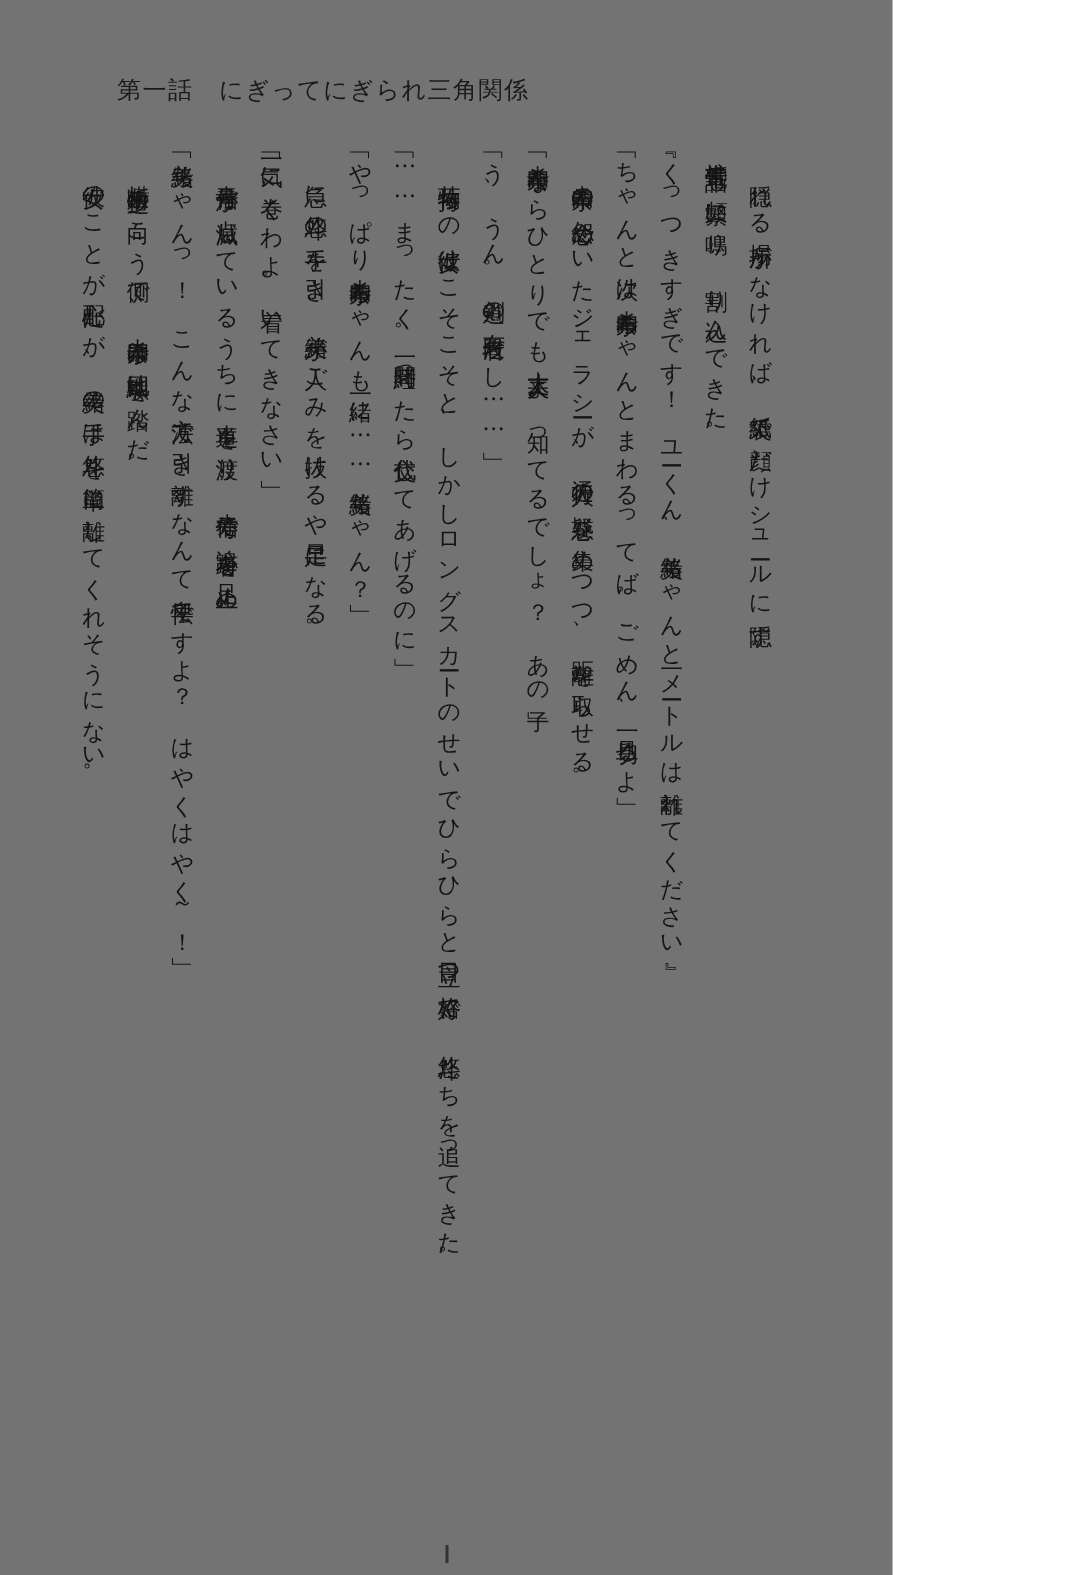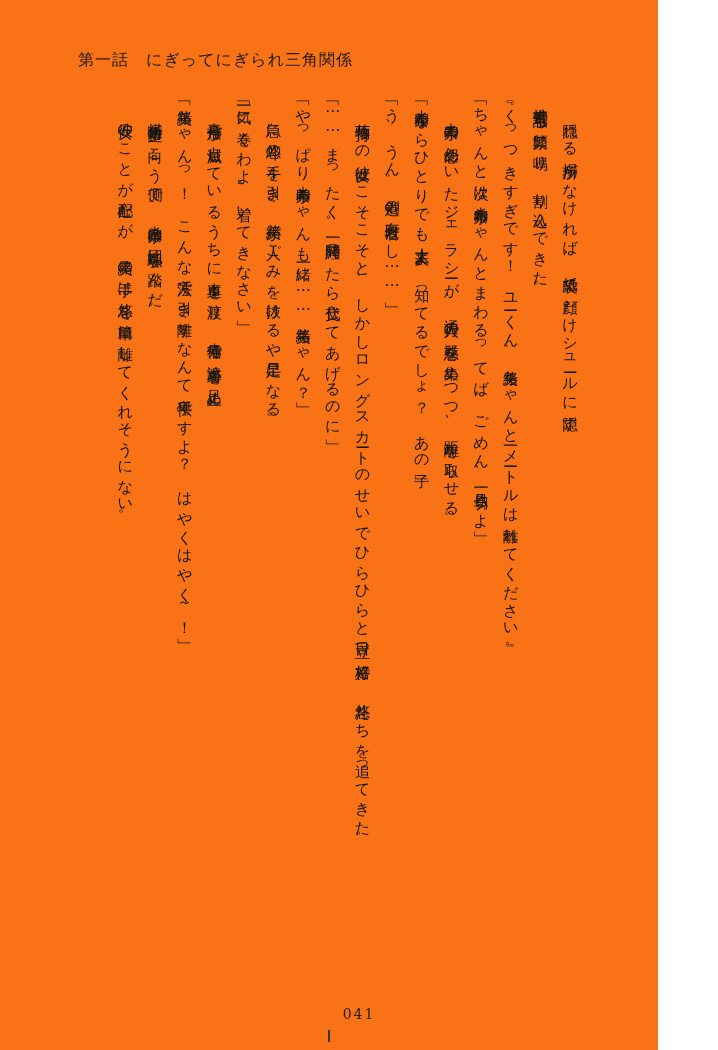--- a/index.html
+++ b/index.html
@@ -12,23 +12,23 @@
     height: 1050px;
     position: relative;
     font-family: "DejaVu Serif", "Liberation Serif", serif;
     color: #111111;
     overflow: hidden;
   }
 
   .page {
     position: absolute;
     inset: 0;
-    width: 658px;
+    width: 595px;
     height: 1050px;
-    background: #f97316;
+    background: #737373;
   }
 
   
   .chapter-header {
     position: absolute;
     top: 50px;
     left: 78px;
     font-size: 16px;
     letter-spacing: 1px;
     color: #1a1a1a;
@@ -102,17 +102,16 @@
     <p>「……まったく。一時間経ったら交代してあげるのに」</p>
     <p>「やっぱり由希奈ちゃんも一緒に……美緒ちゃん？」</p>
     <p class="indent">急に悠斗の手を引き、美緒が人ごみを抜けるや早足になる。</p>
     <p>「一気に巻くわよ。着いてきなさい」</p>
     <p class="indent">青信号が点滅しているうちに車道を渡り、赤信号で追跡者を足止め。</p>
     <p>「美緒ちゃんっ！　こんな方法で引き離すなんて卑怯ですよ？　はやくはやく～！」</p>
     <p class="indent">横断歩道の向こう側で、由希奈は地団駄を踏んだ。</p>
     <p class="indent">彼女のことが心配だが、美緒の手は悠斗を簡単に離してくれそうにない。</p>
   </div>
 
-  <div class="page-number">041</div>
 
   <div class="footer-mark"></div>
 
 </div>
 
 </body></html>

